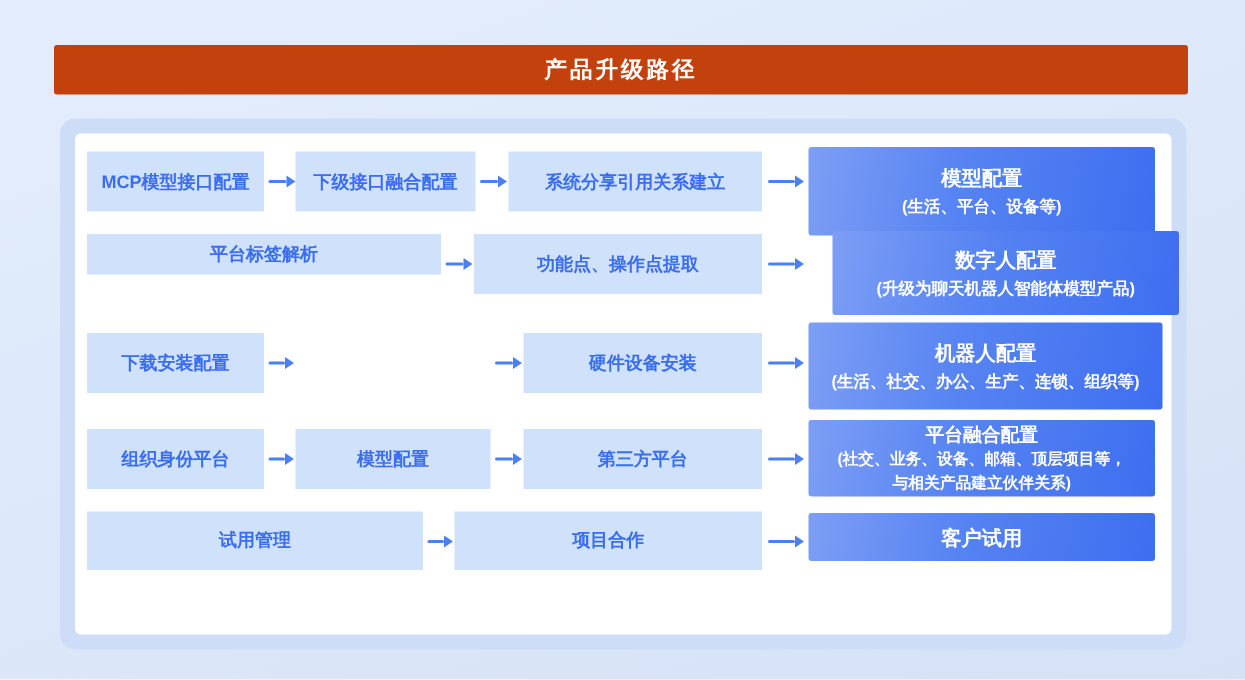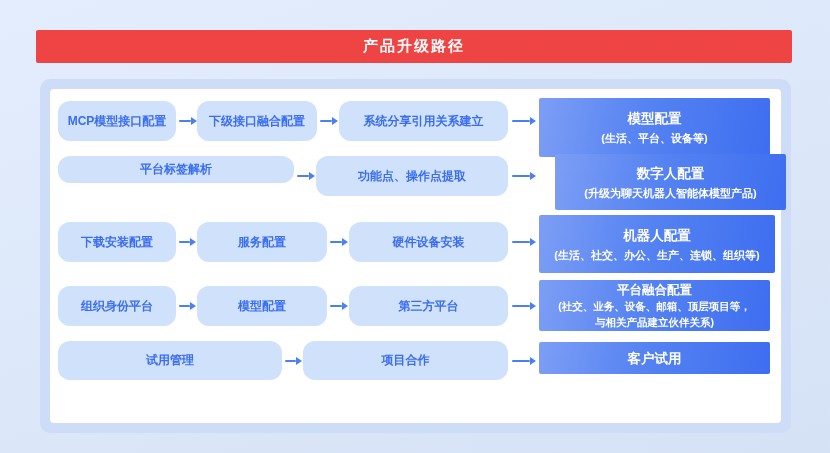--- a/index.html
+++ b/index.html
@@ -6,42 +6,42 @@
   body{
     width:830px;height:453px;
     font-family:"Liberation Sans","DejaVu Sans",sans-serif;
     background:linear-gradient(160deg,#e3edfd 0%,#dce7f9 55%,#d5e1f5 100%);
     overflow:hidden;
   }
   .stage{position:relative;width:830px;height:453px;}
 
   .header-bar{
     position:absolute;left:36px;top:30px;width:756px;height:33px;
-    background:#ef4444;border-radius:2px;
+    background:#c2410c;border-radius:2px;
     display:flex;align-items:center;justify-content:center;
   }
   .header-bar .title{
     color:#ffffff;font-size:15px;font-weight:bold;letter-spacing:2px;
   }
 
   .panel-band{
     position:absolute;left:40px;top:79px;width:751px;height:354px;
     background:#cdddf8;border-radius:10px;
   }
   .panel-white{
     position:absolute;left:10px;top:10px;right:10px;bottom:10px;
     background:#ffffff;border-radius:4px;
   }
 
   .box{
     position:absolute;display:flex;align-items:center;justify-content:center;
     box-sizing:border-box;text-align:center;
   }
   .light{
-    background:#cfe1fb;border-radius:12px;
+    background:#cfe1fb;border-radius:0;
     color:#3a6df0;font-size:12px;font-weight:bold;
   }
   .result{
     background:linear-gradient(100deg,#7d9ef5 0%,#5583f2 45%,#3e6ef0 100%);
     border-radius:2px;color:#ffffff;font-weight:bold;
     flex-direction:column;justify-content:center;gap:4px;padding:3px 4px;
   }
   .result .r-title{font-size:13.5px;line-height:17px;}
   .result .r-sub{font-size:11px;line-height:14px;}
   .result.tight{gap:2px;align-items:center;}
@@ -94,23 +94,20 @@
   <div class="box result" style="left:555px;top:154px;width:231px;height:56px">
     <div class="r-title">数字人配置</div>
     <div class="r-sub">(升级为聊天机器人智能体模型产品)</div>
   </div>
   <div class="arrow" style="left:297px;top:175px;width:12px"></div>
   <div class="arrow" style="left:512px;top:175px;width:18px"></div>
 
   <div class="box light" style="left:58px;top:222px;width:118px;height:40px">
     <span>下载安装配置</span>
   </div>
-  <div class="box light" style="left:197px;top:222px;width:130px;height:40px">
-    <span>服务配置</span>
-  </div>
   <div class="box light" style="left:349px;top:222px;width:159px;height:40px">
     <span>硬件设备安装</span>
   </div>
   <div class="box result" style="left:539px;top:215px;width:236px;height:58px">
     <div class="r-title">机器人配置</div>
     <div class="r-sub">(生活、社交、办公、生产、连锁、组织等)</div>
   </div>
   <div class="arrow" style="left:179px;top:241px;width:11px"></div>
   <div class="arrow" style="left:330px;top:241px;width:12px"></div>
   <div class="arrow" style="left:512px;top:241px;width:18px"></div>

